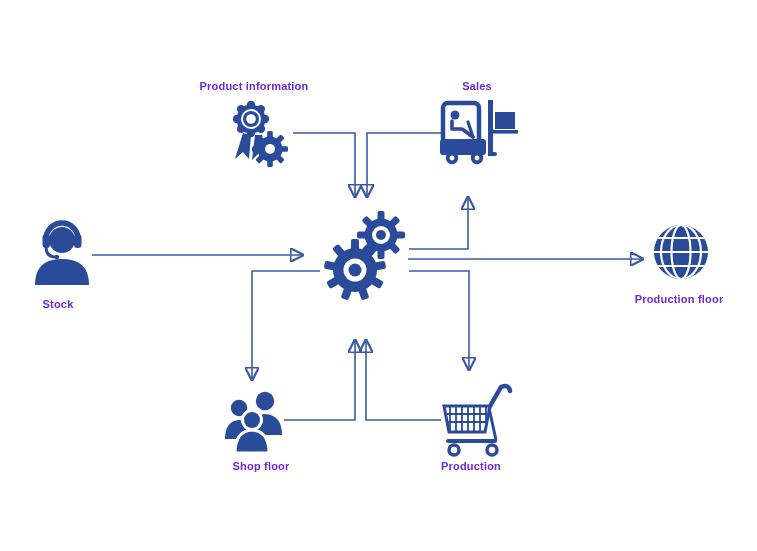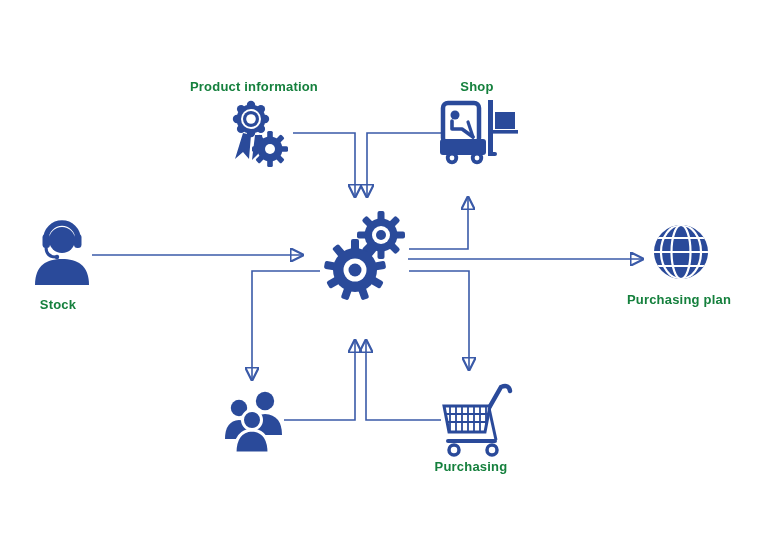--- a/index.html
+++ b/index.html
@@ -5,21 +5,21 @@
   html,body{margin:0;padding:0;background:#fff;}
   .canvas{
     position:relative;width:757px;height:551px;background:#ffffff;
     font-family:"Liberation Sans", sans-serif;overflow:hidden;
   }
   .overlay{position:absolute;left:0;top:0;}
   .overlay path{fill:none;stroke:#3a5aa8;stroke-width:1.6;}
   .node-icon{position:absolute;}
   .node-label{
     position:absolute;transform:translateX(-50%);
-    color:#15803d;font-weight:bold;font-size:13px;letter-spacing:.2px;
+    color:#6d28d9;font-weight:bold;font-size:11px;letter-spacing:.2px;
     text-align:center;white-space:nowrap;line-height:23px;
   }
   .node-label.wrap{white-space:normal;width:112px;line-height:25px;}
   .ic{fill:#2a4a9a;}
   .icw{fill:#ffffff;}
 </style>
 </head>
 <body>
 
 <div class="canvas">
@@ -85,21 +85,21 @@
     <rect x="0" y="39" width="46" height="16" rx="3" class="ic"></rect>
     <circle cx="12" cy="58" r="6.2" class="ic"></circle>
       <circle cx="12" cy="58" r="2.4" class="icw"></circle>
     <circle cx="37" cy="58" r="6.2" class="ic"></circle>
       <circle cx="37" cy="58" r="2.4" class="icw"></circle>
     <rect x="48" y="0" width="5" height="56" class="ic"></rect>
     <rect x="48" y="52" width="9" height="4" rx="2" class="ic"></rect>
     <rect x="50" y="30" width="28" height="3.6" class="ic"></rect>
     <rect x="55" y="12" width="20" height="17" class="ic"></rect>
   </svg>
-  <div class="node-label" style="left:477px;top:75px">Shop</div>
+  <div class="node-label" style="left:477px;top:75px">Sales</div>
 
   <svg class="node-icon" style="left:27px;top:217px" width="70" height="68" viewBox="0 0 70 68">
     <circle cx="35" cy="23" r="13" class="ic"></circle>
     <path d="M19,22 A16,16 0 0 1 51,22" fill="none" stroke="#2a4a9a" stroke-width="5.5" stroke-linecap="round"></path>
     <rect x="15.5" y="17" width="7.5" height="14" rx="3.5" class="ic"></rect>
     <rect x="47" y="17" width="7.5" height="14" rx="3.5" class="ic"></rect>
     <path d="M19,30 Q19,40 29,40" fill="none" stroke="#2a4a9a" stroke-width="3" stroke-linecap="round"></path>
     <circle cx="30" cy="40" r="2.2" class="ic"></circle>
     <path d="M8,68 C8,48 20,42 35,42 C50,42 62,48 62,68 Z" class="ic"></path>
   </svg>
@@ -147,30 +147,31 @@
       </defs>
     <circle cx="30" cy="30" r="27" class="ic"></circle>
     <g clip-path="url(#gc)" fill="none" stroke="#ffffff" stroke-width="2.2">
       <ellipse cx="30" cy="30" rx="9.5" ry="27"></ellipse>
       <ellipse cx="30" cy="30" rx="20" ry="27"></ellipse>
       <line x1="1" y1="16" x2="59" y2="16"></line>
       <line x1="1" y1="30" x2="59" y2="30"></line>
       <line x1="1" y1="44" x2="59" y2="44"></line>
     </g>
   </svg>
-  <div class="node-label wrap" style="left:679px;top:287px">Purchasing plan</div>
+  <div class="node-label wrap" style="left:679px;top:287px">Production floor</div>
 
   <svg class="node-icon" style="left:223px;top:387px" width="68" height="66" viewBox="0 0 68 66">
     <circle cx="16" cy="21" r="8.2" class="ic"></circle>
     <path d="M2,52 Q2,34 16,33 Q30,34 30,52 Z" class="ic"></path>
     <circle cx="42" cy="14" r="9.2" class="ic"></circle>
     <path d="M25,48 Q25,28 42,27 Q59,28 59,48 Z" class="ic"></path>
     <circle cx="29" cy="33" r="9.5" class="ic" stroke="#ffffff" stroke-width="3"></circle>
     <path d="M12,66 Q12,44 29,43 Q46,44 46,66 Z" class="ic" stroke="#ffffff" stroke-width="3"></path>
   </svg>
+  <div class="node-label" style="left:261px;top:455px">Shop floor</div>
 
   <svg class="node-icon" style="left:436px;top:381px" width="78" height="78" viewBox="0 0 78 78">
     <defs>
         <clipPath id="bc">
           <path d="M8,25 L54,25 L49,51 L13,51 Z"></path>
         </clipPath>
       </defs>
     <path d="M74,10 Q73,3 65,6 L53,27" fill="none" stroke="#2a4a9a" stroke-width="4.5" stroke-linecap="round"></path>
     <path d="M8,25 L54,25 L49,51 L13,51 Z" fill="#ffffff" stroke="#2a4a9a" stroke-width="3"></path>
     <g clip-path="url(#bc)" stroke="#2a4a9a" stroke-width="1.8">
@@ -182,15 +183,15 @@
         <line x1="44" y1="23" x2="44" y2="53"></line>
       <line x1="50" y1="23" x2="50" y2="53"></line>
       <line x1="6" y1="33" x2="56" y2="33"></line>
         <line x1="6" y1="41" x2="56" y2="41"></line>
     </g>
     <path d="M53,27 L60,59" fill="none" stroke="#2a4a9a" stroke-width="3"></path>
     <line x1="12" y1="60" x2="59" y2="60" stroke="#2a4a9a" stroke-width="4" stroke-linecap="round"></line>
     <circle cx="18" cy="69" r="5" fill="#ffffff" stroke="#2a4a9a" stroke-width="3.5"></circle>
     <circle cx="56" cy="69" r="5" fill="#ffffff" stroke="#2a4a9a" stroke-width="3.5"></circle>
   </svg>
-  <div class="node-label" style="left:471px;top:455px">Purchasing</div>
+  <div class="node-label" style="left:471px;top:455px">Production</div>
 
 </div>
 
 </body></html>

